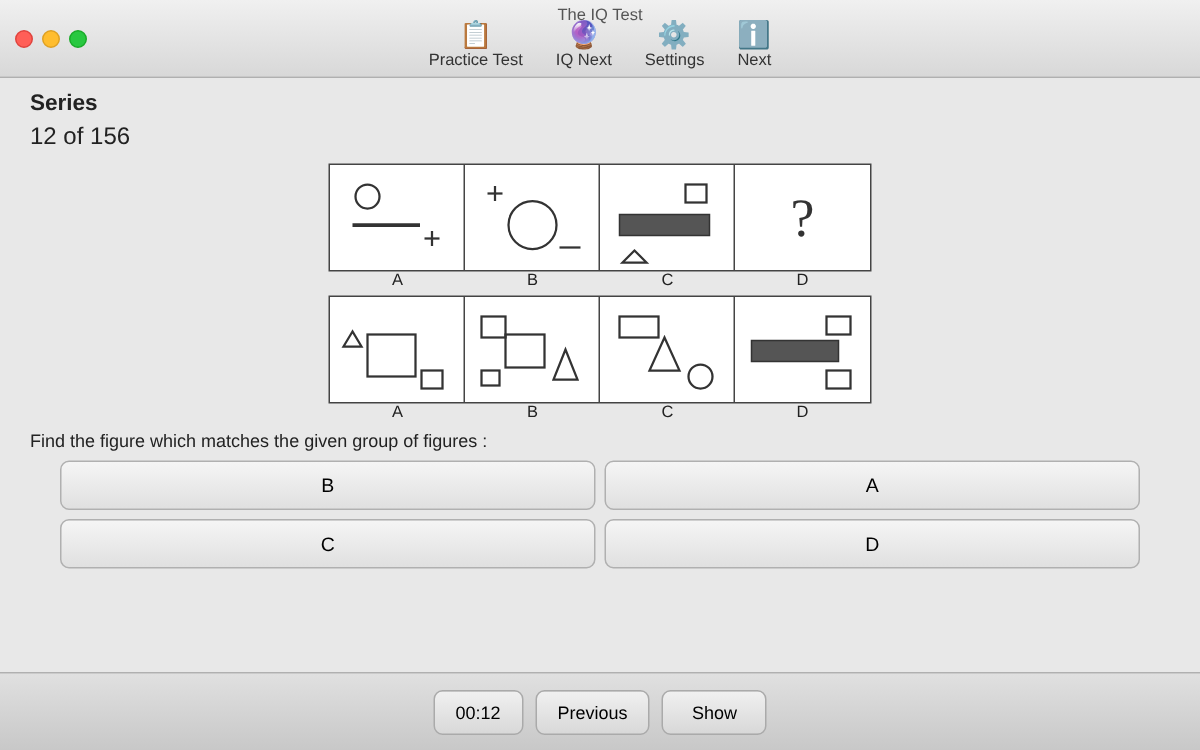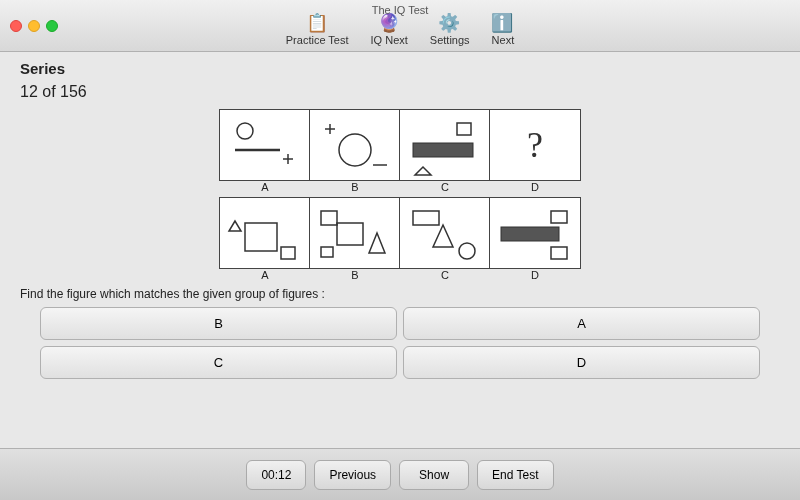--- a/index.html
+++ b/index.html
@@ -356,14 +356,13 @@
     <button class="choice-btn">A</button>
     <button class="choice-btn">C</button>
     <button class="choice-btn">D</button>
   </div>
 </div>
 
 <div class="bottom-bar">
   <button class="timer-btn">00:12</button>
   <button class="bar-btn">Previous</button>
   <button class="bar-btn">Show</button>
-  <button class="bar-btn">End Test</button>
 </div>
 
 </body></html>

